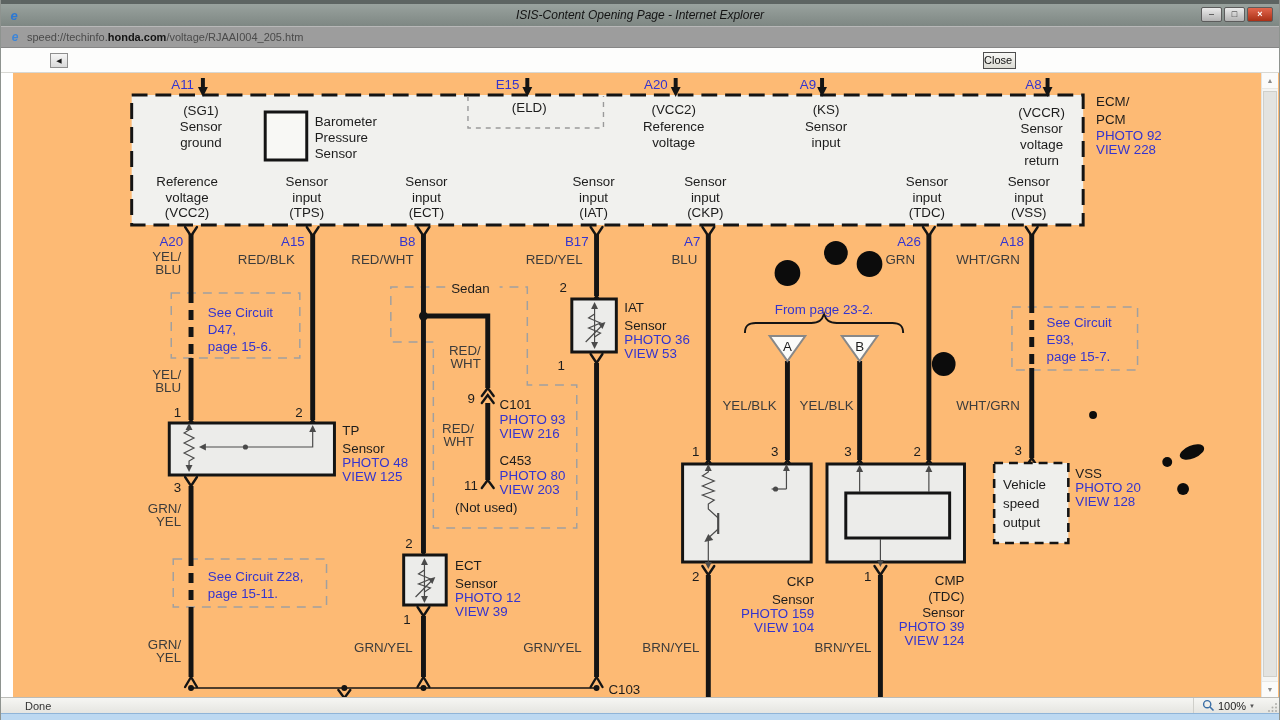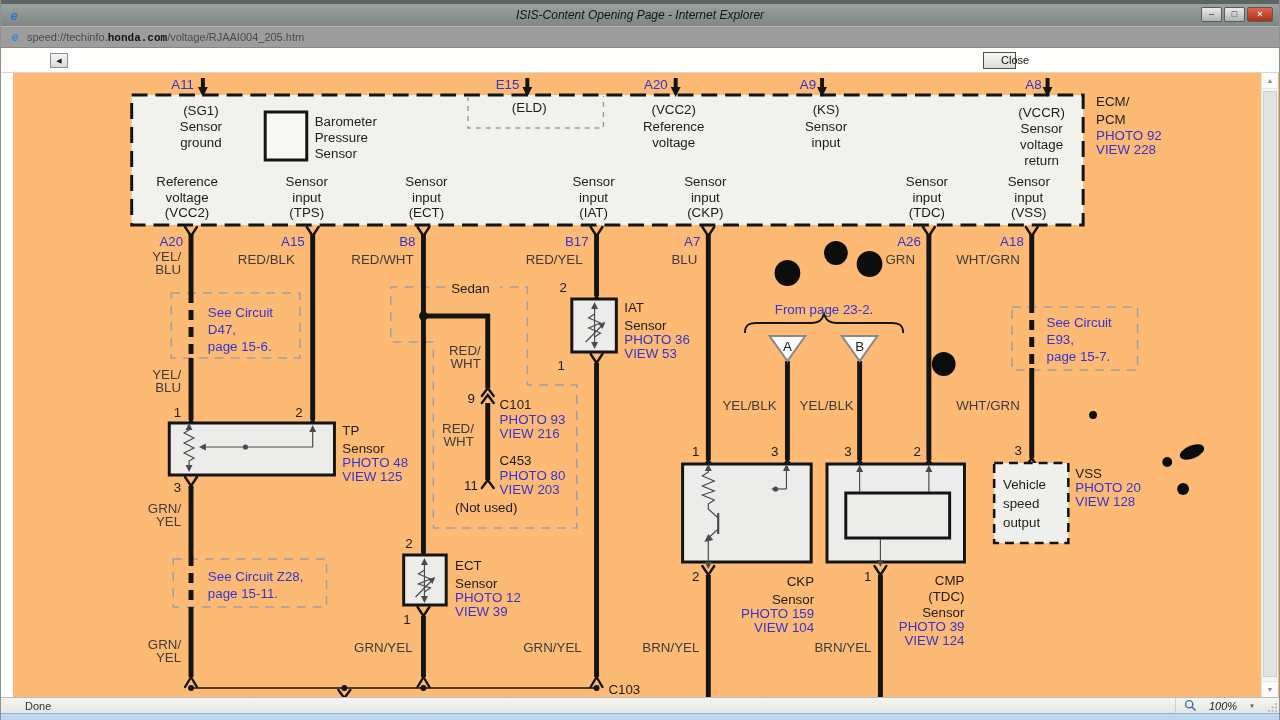--- a/index.html
+++ b/index.html
@@ -19,29 +19,29 @@
   .winbtns { position:absolute; right:6px; top:3px; display:flex; gap:2px; }
   .wbtn { width:21px; height:15px; font-size:9px; line-height:13px; text-align:center;
           background:linear-gradient(#ececec,#b2b2b2); border:1px solid #5c5c5c;
           border-radius:2px; color:#222; }
   .wbtn.closew { width:26px; background:linear-gradient(#e2664d,#a93016);
                  color:#fff; font-weight:bold; }
   
   .addressbar { height:22px; background:#9d9d9d; border-top:1px solid #b8b8b8;
                 border-bottom:1px solid #868686; display:flex; align-items:center; }
   .url { font-size:11px; color:#4a4a4a; margin-left:4px; }
-  .url b { color:#141414;font-family:Liberation Mono, monospace; }
+  .url b { color:#141414; }
   
   .toolbar { height:25px; background:#fdfdfc; border-bottom:1px solid #d8d8d3; position:relative; }
   .backbtn { position:absolute; left:49px; top:5px; width:18px; height:15px;
              font-size:7px; line-height:13px; text-align:center; color:#1a1a1a;
              background:linear-gradient(#f6f6f6,#dadada); border:1px solid #8f8f8f; }
   .closebtn { position:absolute; left:982px; top:4px; width:33px; height:17px;
               font-size:11px; color:#111; text-align:left; line-height:15px;
-              background:linear-gradient(#f8f8f6,#dcdcd5); border:1px solid #4f4f4f;padding-left:17px; }
+              background:linear-gradient(#f8f8f6,#dcdcd5); border:1px solid #4f4f4f; }
   
   .content { height:624px; position:relative; background:#fdba74;margin-left:12px; }
   #diagram-svg { position:absolute; inset:0; width:100%; height:100%; }
   #diagram-svg text.dl { font-size:13.5px; }
   .dl.text { fill:#1c1c1c; }
   .dl.link { fill:#3434cf; }
   .dl.wire { fill:#3c3c3c; font-size:11.5px; }
   .w5  { stroke:#141414; stroke-width:5; fill:none; }
   .w5d { stroke:#141414; stroke-width:5; fill:none; stroke-dasharray:10 7; }
   .fork { stroke:#141414; stroke-width:2.4; fill:none; stroke-linecap:round; }
@@ -55,22 +55,22 @@
           color:#8a8a8a; font-size:7px; line-height:16px; text-align:center; }
   .sbtn.up { top:0; border-bottom:1px solid #e8e8e5; }
   .sbtn.down { bottom:0; border-top:1px solid #e8e8e5; }
   .sthumb { position:absolute; top:18px; left:1px; right:1px; height:586px;
             background:#e3e3e0; border:1px solid #cfcfca; }
   
   .statusbar { height:16px; background:linear-gradient(#f6f6f3,#e5e5e1);
                border-top:1px solid #bcbcb8; position:relative; display:flex;
                align-items:center; font-size:11px; color:#333; padding-left:24px; }
   .zoomctl { position:absolute; right:16px; top:0; height:100%; display:flex;
-             align-items:center; gap:12px; border-left:1px solid #cfcfca;
-             padding:0 8px; font-size:11px; color:#222;font-style:italic; }
+             align-items:center; gap:3px; border-left:1px solid #cfcfca;
+             padding:0 8px; font-size:11px; color:#222; }
   .caret { font-size:6px; color:#555; }
   .grip { position:absolute; right:1px; bottom:1px; }
   .frame-bottom { height:7px; background:#bcd8f1; border-top:1px solid #8fb4d8; }
 </style>
 </head>
 <body>
 
 <div class="win">
   <div class="frame-top"></div>
 

